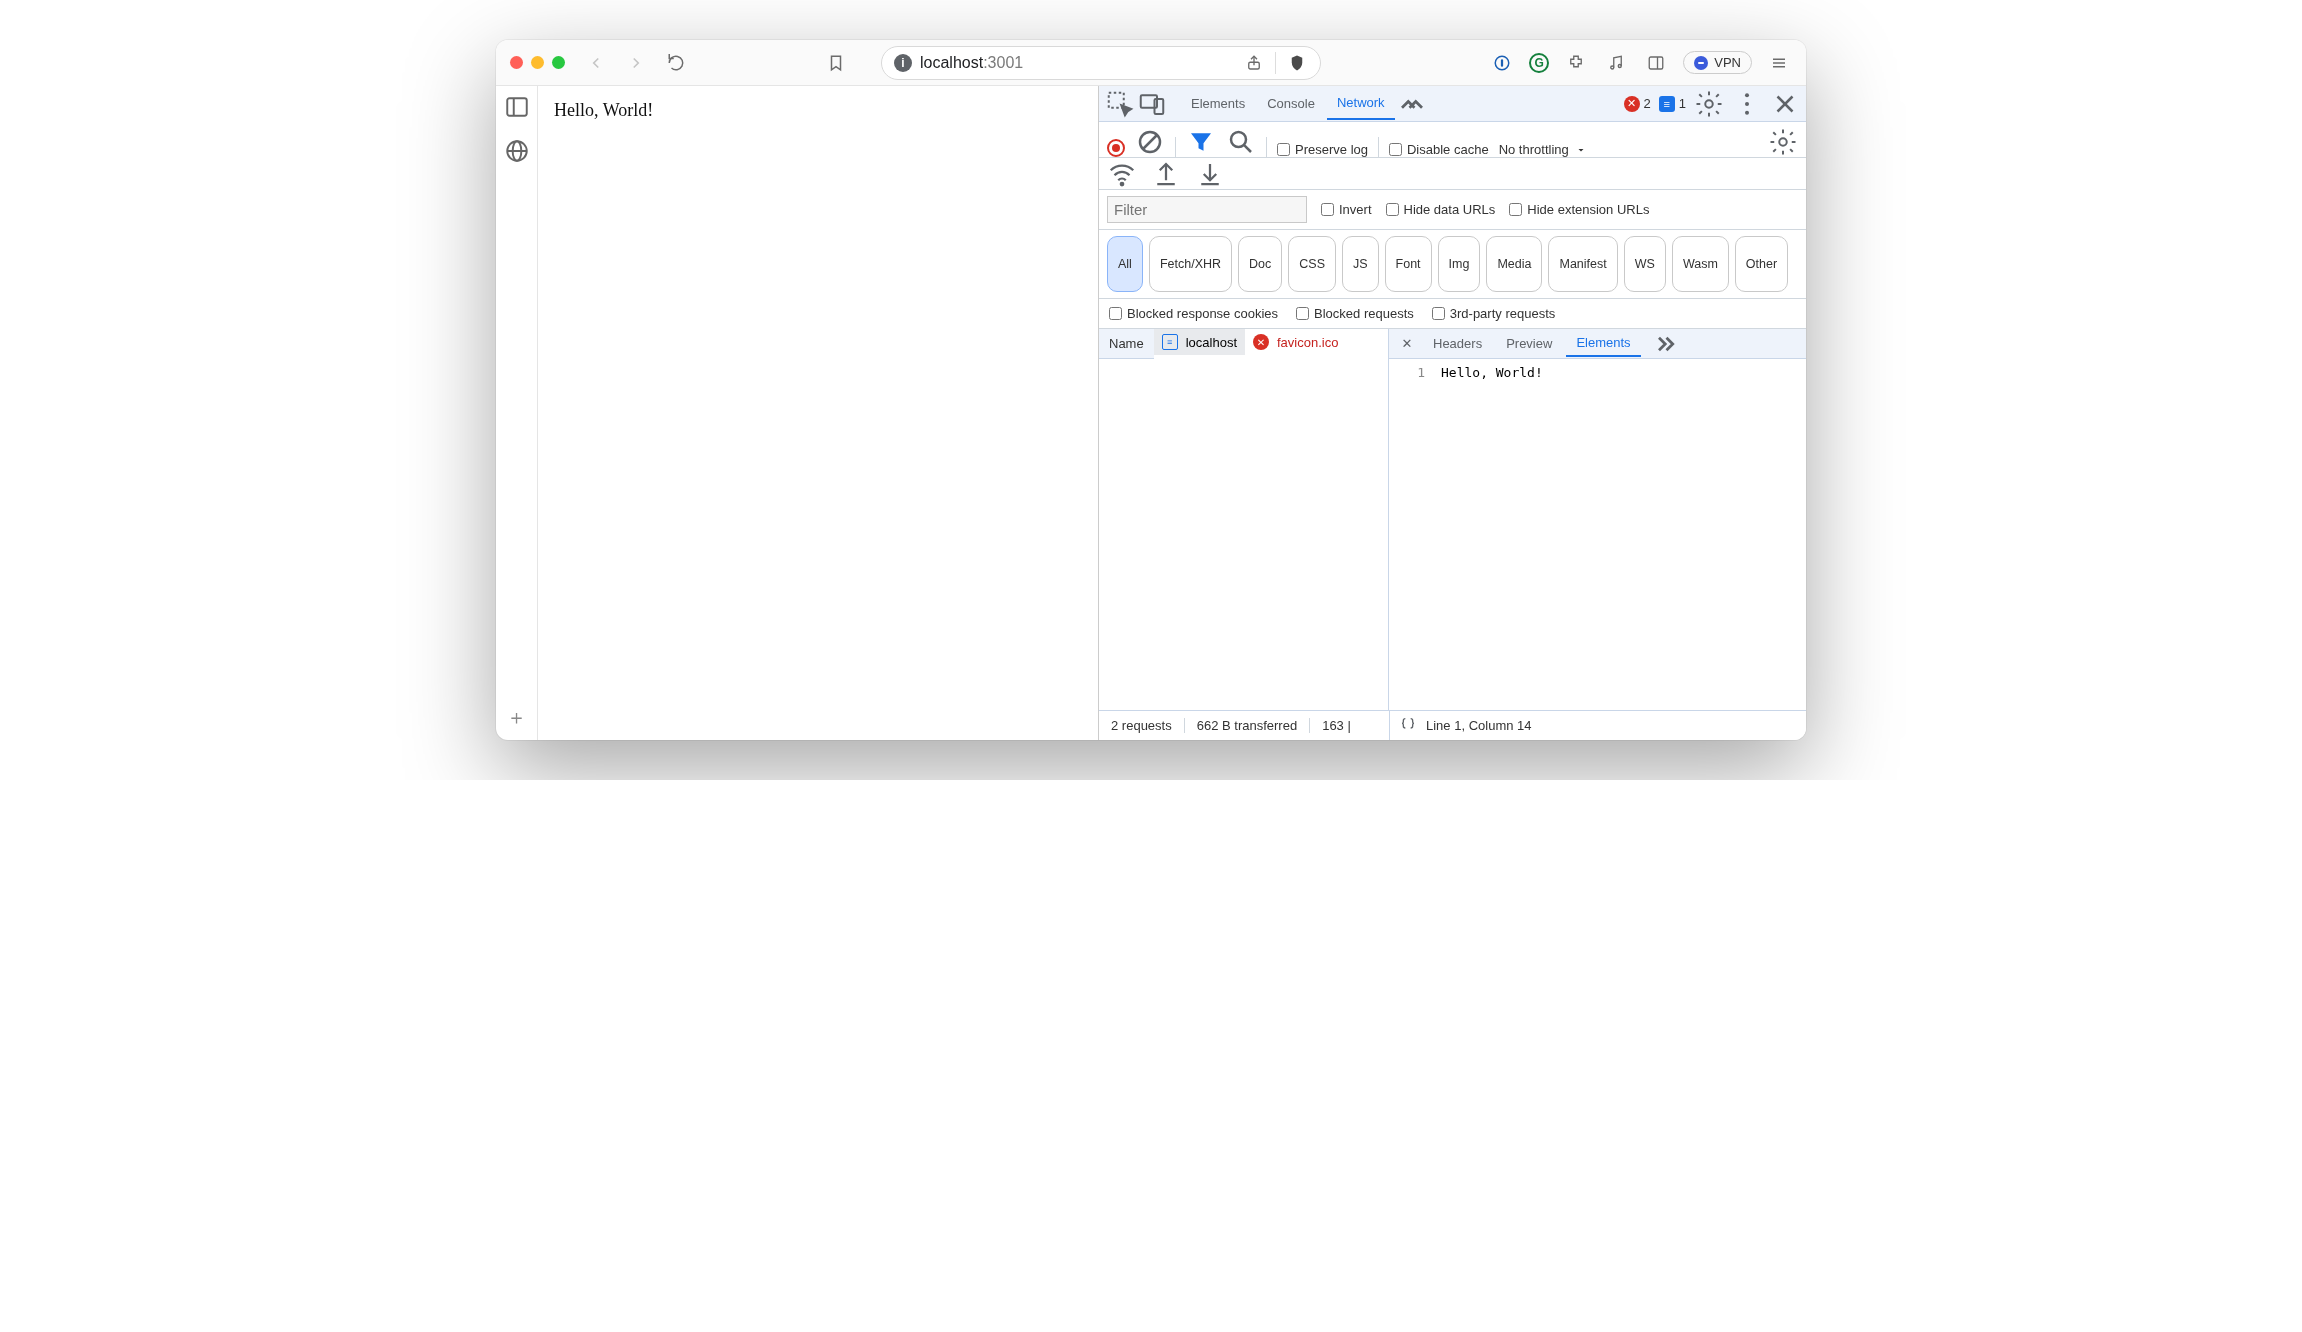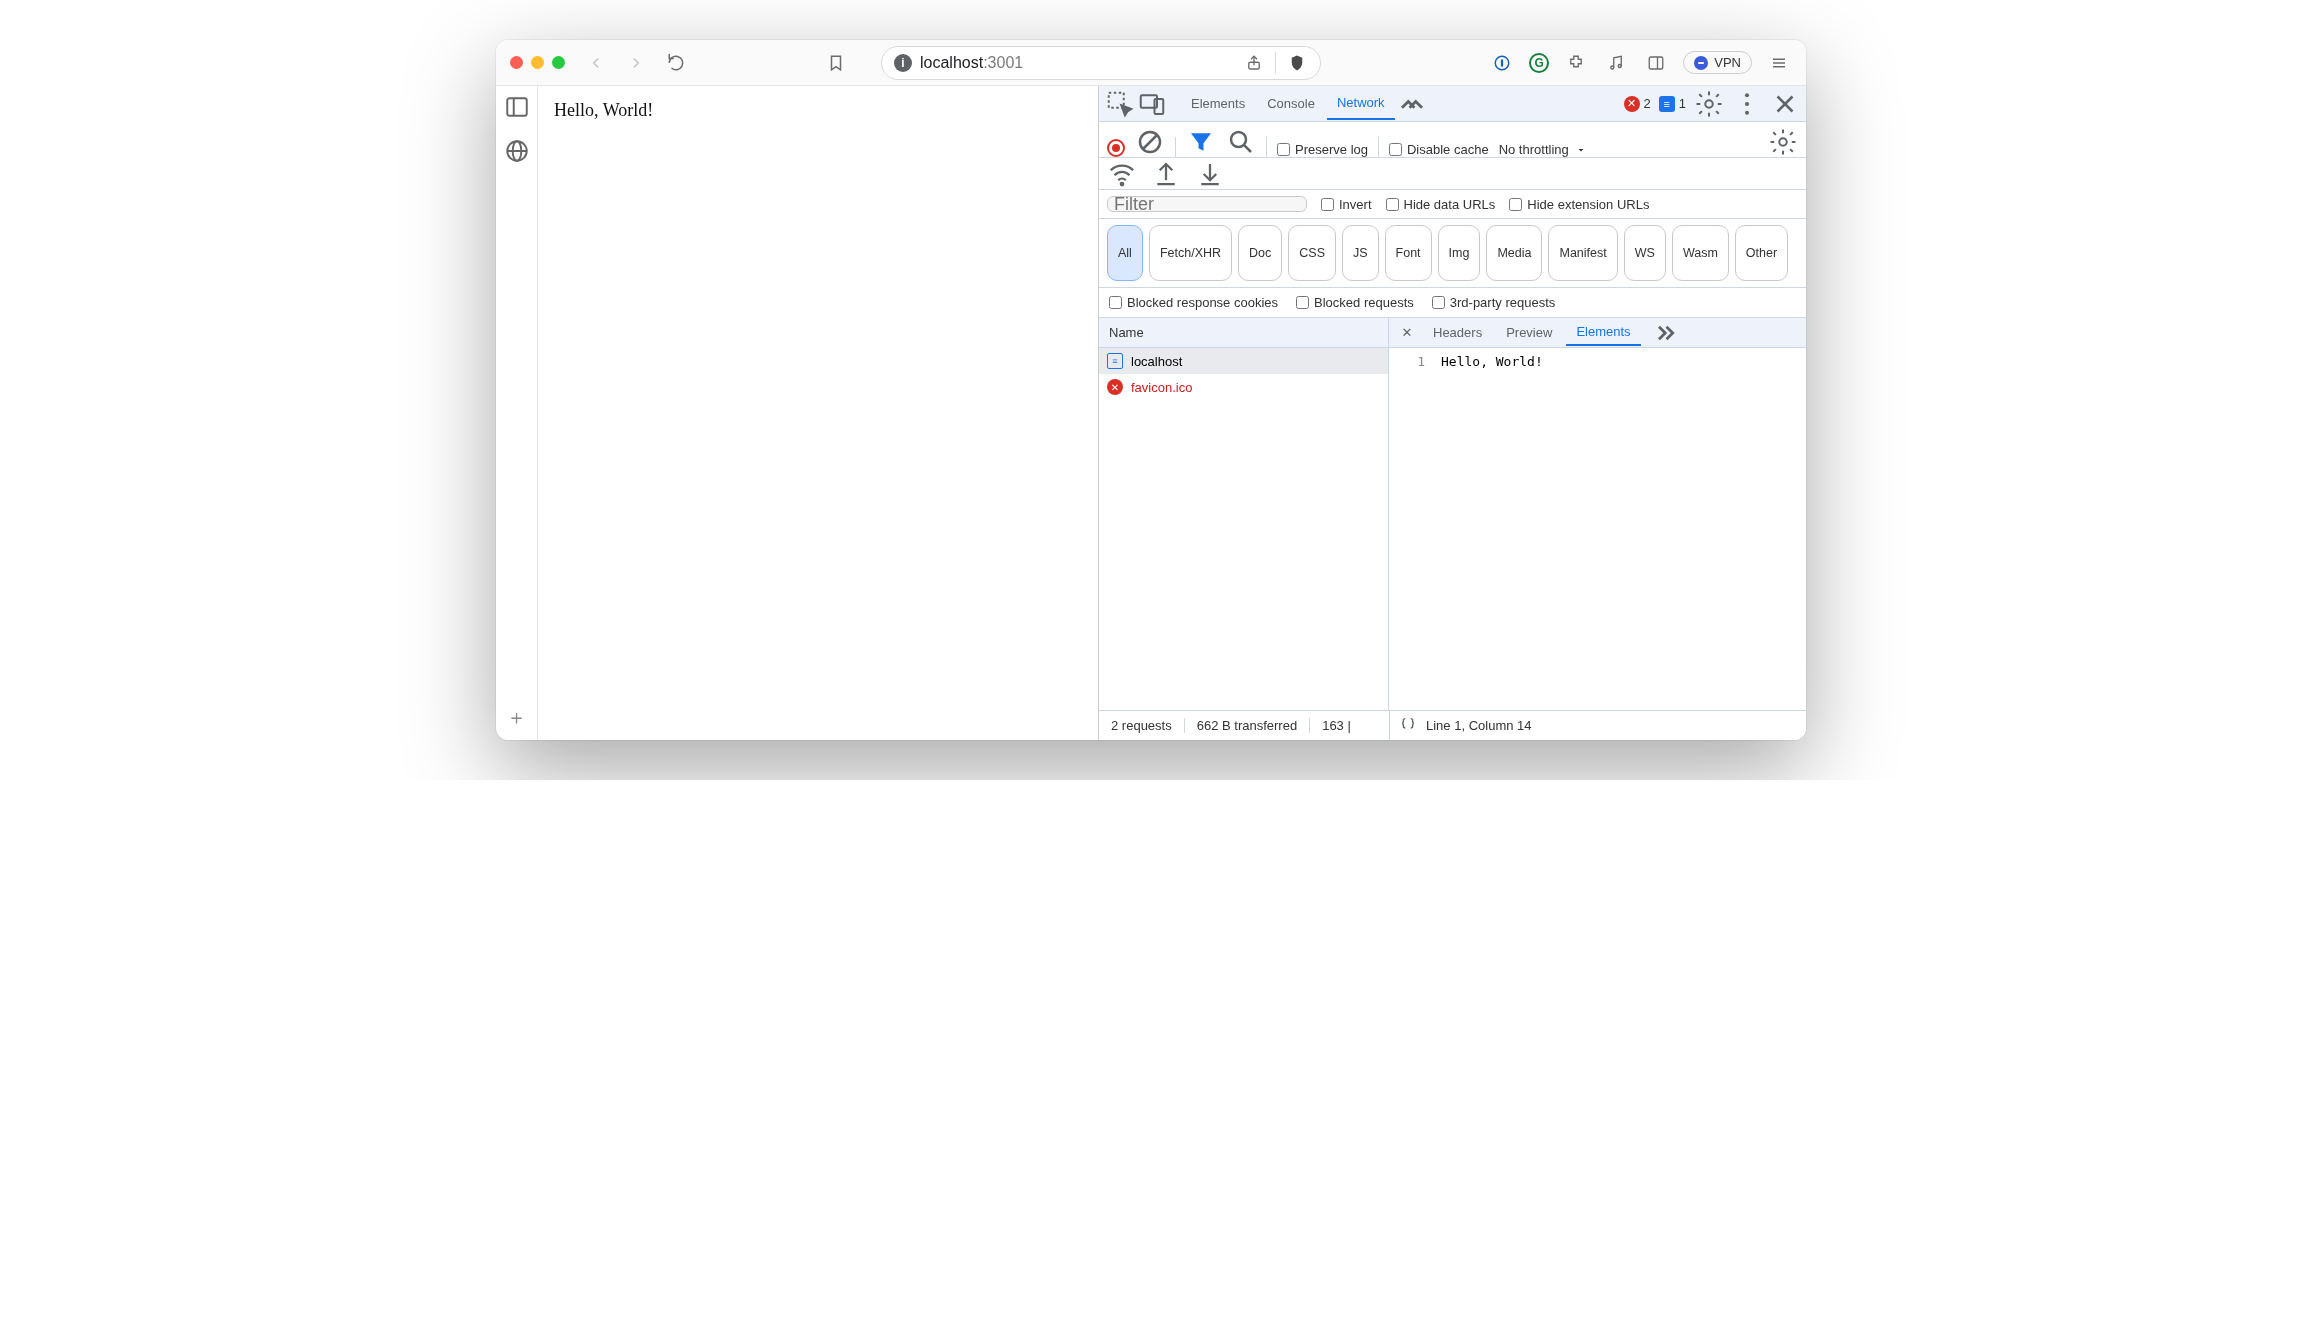--- a/index.html
+++ b/index.html
@@ -75,38 +75,38 @@
   .dt-nettools{height:36px;display:flex;align-items:flex-end;border-bottom:1px solid #d0d7de;padding:0 8px;gap:10px;}
   .rec-btn{width:18px;height:18px;border-radius:50%;border:2px solid #d93025;display:flex;align-items:center;justify-content:center;}
   .rec-btn::after{content:'';width:8px;height:8px;border-radius:50%;background:#d93025;}
   .vline{width:1px;height:20px;background:#d0d7de;}
   .check{display:flex;align-items:center;gap:5px;color:#333;}
   .check input{accent-color:#1a73e8;}
   .throttle{display:flex;align-items:center;gap:6px;color:#333;}
 
   .dt-row2{height:32px;display:flex;align-items:center;border-bottom:1px solid #d0d7de;padding:0 8px;gap:14px;color:#5f6368;}
   .dt-filterrow{display:flex;align-items:center;border-bottom:1px solid #d0d7de;padding:6px 8px;gap:14px;flex-wrap:wrap;}
-  .filter-input{width:200px;height:16px;border:1px solid #c9c9c9;background:#f6f6f6;border-radius:6px;padding:0 6px;font-size:18px;color:#888;}
+  .filter-input{width:200px;height:27px;border:1px solid #c9c9c9;background:#f6f6f6;border-radius:0;padding:0 6px;font-size:15px;color:#888;}
   .chiprow{display:flex;align-items:center;flex-wrap:wrap;gap:6px;border-bottom:1px solid #d0d7de;padding:6px 8px;}
   .chip{border:1px solid #c9c9c9;border-radius:10px;padding:20px 10px;font-size:12.5px;color:#333;cursor:pointer;background:#fff;}
   .chip.active{background:#d9e7ff;border-color:#8ab4f8;}
   .checkrow{display:flex;align-items:center;gap:18px;border-bottom:1px solid #d0d7de;padding:7px 10px;}
 
   
   .timeline{height:90px;border-bottom:1px solid #c9d6e8;background:#fff;position:relative;font-size:11px;color:#666;}
   .timeline .tick{position:absolute;top:2px;transform:translateX(-50%);}
   .timeline .mark{position:absolute;top:14px;bottom:0;width:2px;}
   .timeline .mark.blue{background:#1a73e8;}
   .timeline .mark.red{background:#d93025;}
   .timeline .mini{position:absolute;top:24px;height:6px;border-radius:1px;}
   .timeline .sel{position:absolute;top:0;bottom:0;border-left:3px solid #4f8ef7;border-right:3px solid #4f8ef7;background:rgba(79,142,247,.06);}
 
   
   .net-body{flex:1;display:flex;min-height:0;}
-  .reqlist{flex:0 0 290px;display:flex;flex-direction:column;border-right:1px solid #c9d6e8;text-align:center;}
+  .reqlist{flex:0 0 290px;display:flex;flex-direction:row;border-right:1px solid #c9d6e8;text-align:center;}
   .reqlist-head{height:30px;display:flex;align-items:center;padding:0 10px;background:#eef3fb;border-bottom:1px solid #c9d6e8;font-size:13px;color:#333;}
   .req{height:26px;display:flex;align-items:center;gap:8px;padding:0 8px;font-size:13px;cursor:pointer;}
   .req.selected{background:#e8eaed;}
   .req .ficon{width:16px;height:16px;display:flex;align-items:center;justify-content:center;}
   .ficon.doc{color:#1a73e8;border:1.5px solid #1a73e8;border-radius:2px;font-size:9px;line-height:1;}
   .ficon.err{background:#d93025;border-radius:50%;color:#fff;font-size:10px;}
   .req.error{color:#c5221f;}
   .reqdetail{flex:1;display:flex;flex-direction:column;min-width:0;}
   .reqtabs{height:30px;display:flex;align-items:center;background:#eef3fb;border-bottom:1px solid #c9d6e8;padding:0 6px;gap:4px;}
   .reqtabs .xbtn{width:24px;text-align:center;color:#5f6368;cursor:pointer;}

